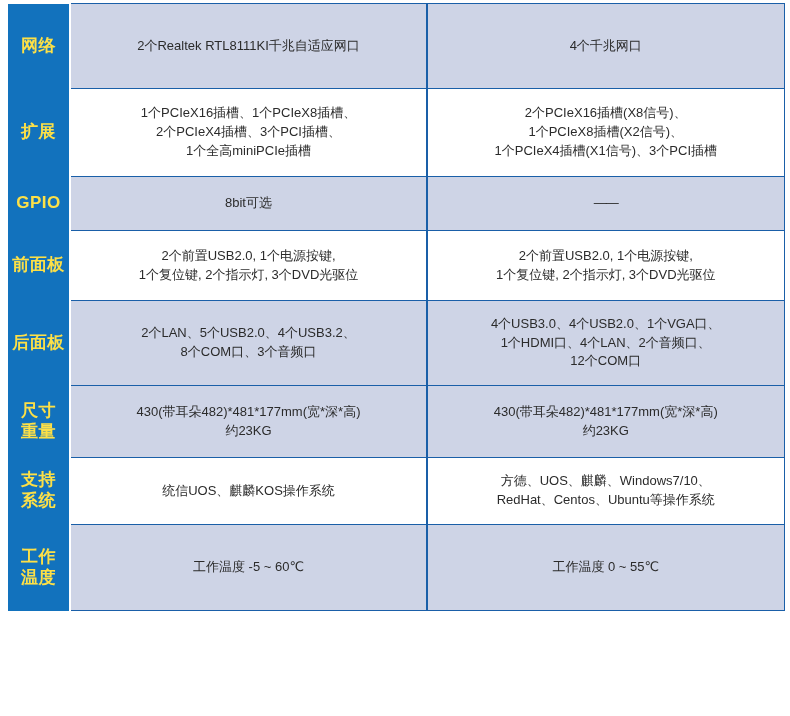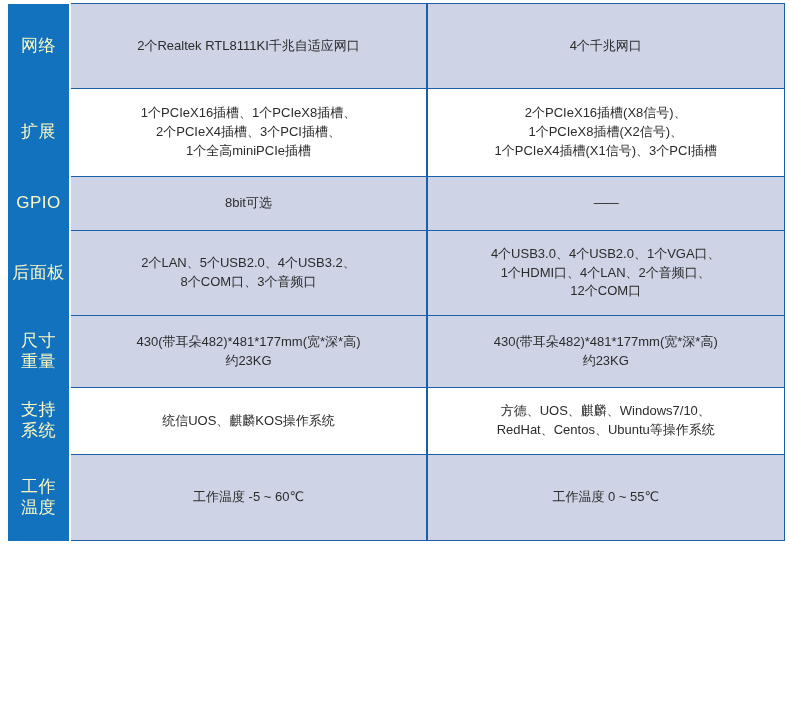--- a/index.html
+++ b/index.html
@@ -23,23 +23,23 @@
     width: 776px;
     border-collapse: collapse;
     table-layout: fixed;
   }
   table.spec-table col.c-label { width: 62px; }
   table.spec-table col.c-a { width: 357px; }
   table.spec-table col.c-b { width: 357px; }
 
   td.label-cell {
     background: #1272bd;
-    color: #fef9c3;
+    color: #fde047;
     font-size: 17px;
-    font-weight: normal;
+    font-weight: bold;
     text-align: center;
     vertical-align: middle;
     line-height: 1.22;
     letter-spacing: 0.5px;
     padding: 0;
     border-right: 2px solid #ffffff;
   }
   td.label-cell .lbl-line { display: block; white-space: nowrap; }
 
   td.val-cell {
@@ -106,20 +106,33 @@
           <td class="label-cell">
             <span class="lbl-line">GPIO</span>
           </td>
           <td class="val-cell val-a">
             <span class="v-line">8bit可选</span>
           </td>
           <td class="val-cell val-b">
             <span class="v-line dash">——</span>
           </td>
         </tr>
+        <tr class="plain" style="height: 70px;">
+          <td class="label-cell">
+            <span class="lbl-line">前面板</span>
+          </td>
+          <td class="val-cell val-a">
+            <span class="v-line">2个前置USB2.0, 1个电源按键,</span>
+            <span class="v-line">1个复位键, 2个指示灯, 3个DVD光驱位</span>
+          </td>
+          <td class="val-cell val-b">
+            <span class="v-line">2个前置USB2.0, 1个电源按键,</span>
+            <span class="v-line">1个复位键, 2个指示灯, 3个DVD光驱位</span>
+          </td>
+        </tr>
         <tr class="shade" style="height: 85px;">
           <td class="label-cell">
             <span class="lbl-line">后面板</span>
           </td>
           <td class="val-cell val-a">
             <span class="v-line">2个LAN、5个USB2.0、4个USB3.2、</span>
             <span class="v-line">8个COM口、3个音频口</span>
           </td>
           <td class="val-cell val-b">
             <span class="v-line">4个USB3.0、4个USB2.0、1个VGA口、</span>

